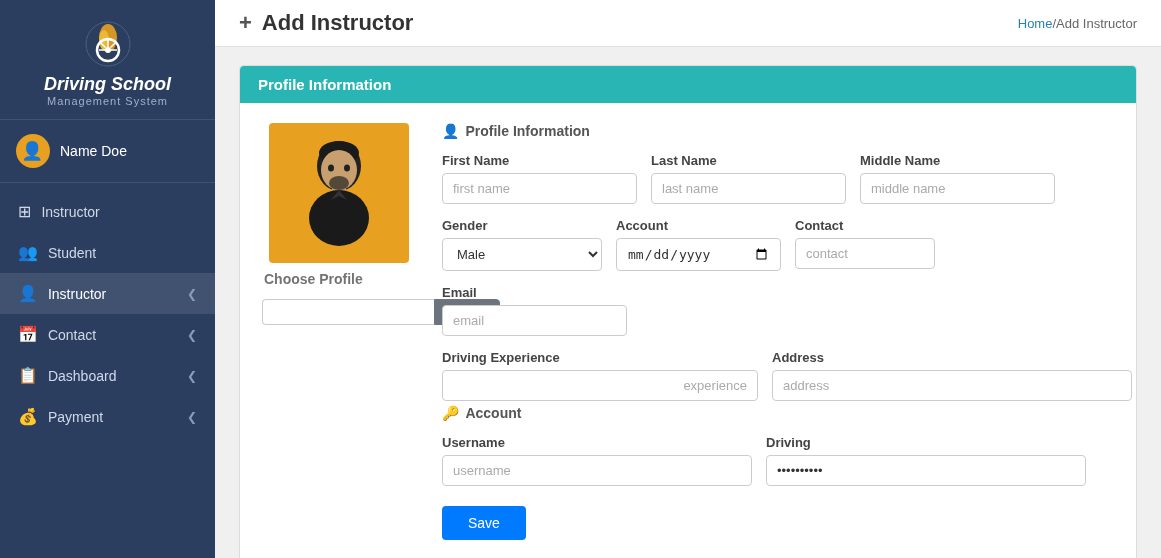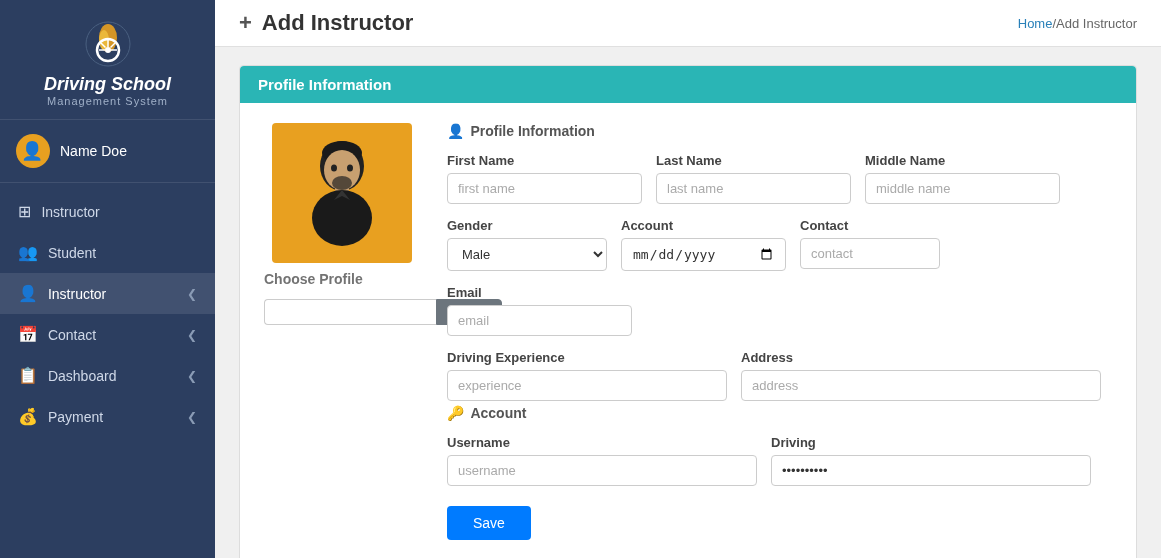--- a/index.html
+++ b/index.html
@@ -232,21 +232,21 @@
     .form-group.w-md input { width: 195px; }
 
     .fg-contact input { width: 140px; }
     .fg-email input { width: 185px; }
 
     .driving-addr-row {
       display: flex;
       gap: 14px;
       margin-bottom: 0;
     }
-    .fg-driving input { width: 280px; }
+    .fg-driving input { width: 316px; text-align: right; }
     .fg-addr input { width: 360px; }
 
     .save-btn {
       background: #007bff;
       color: #fff;
       border: none;
       border-radius: 4px;
       padding: 9px 26px;
       font-size: 14px;
       cursor: pointer;

